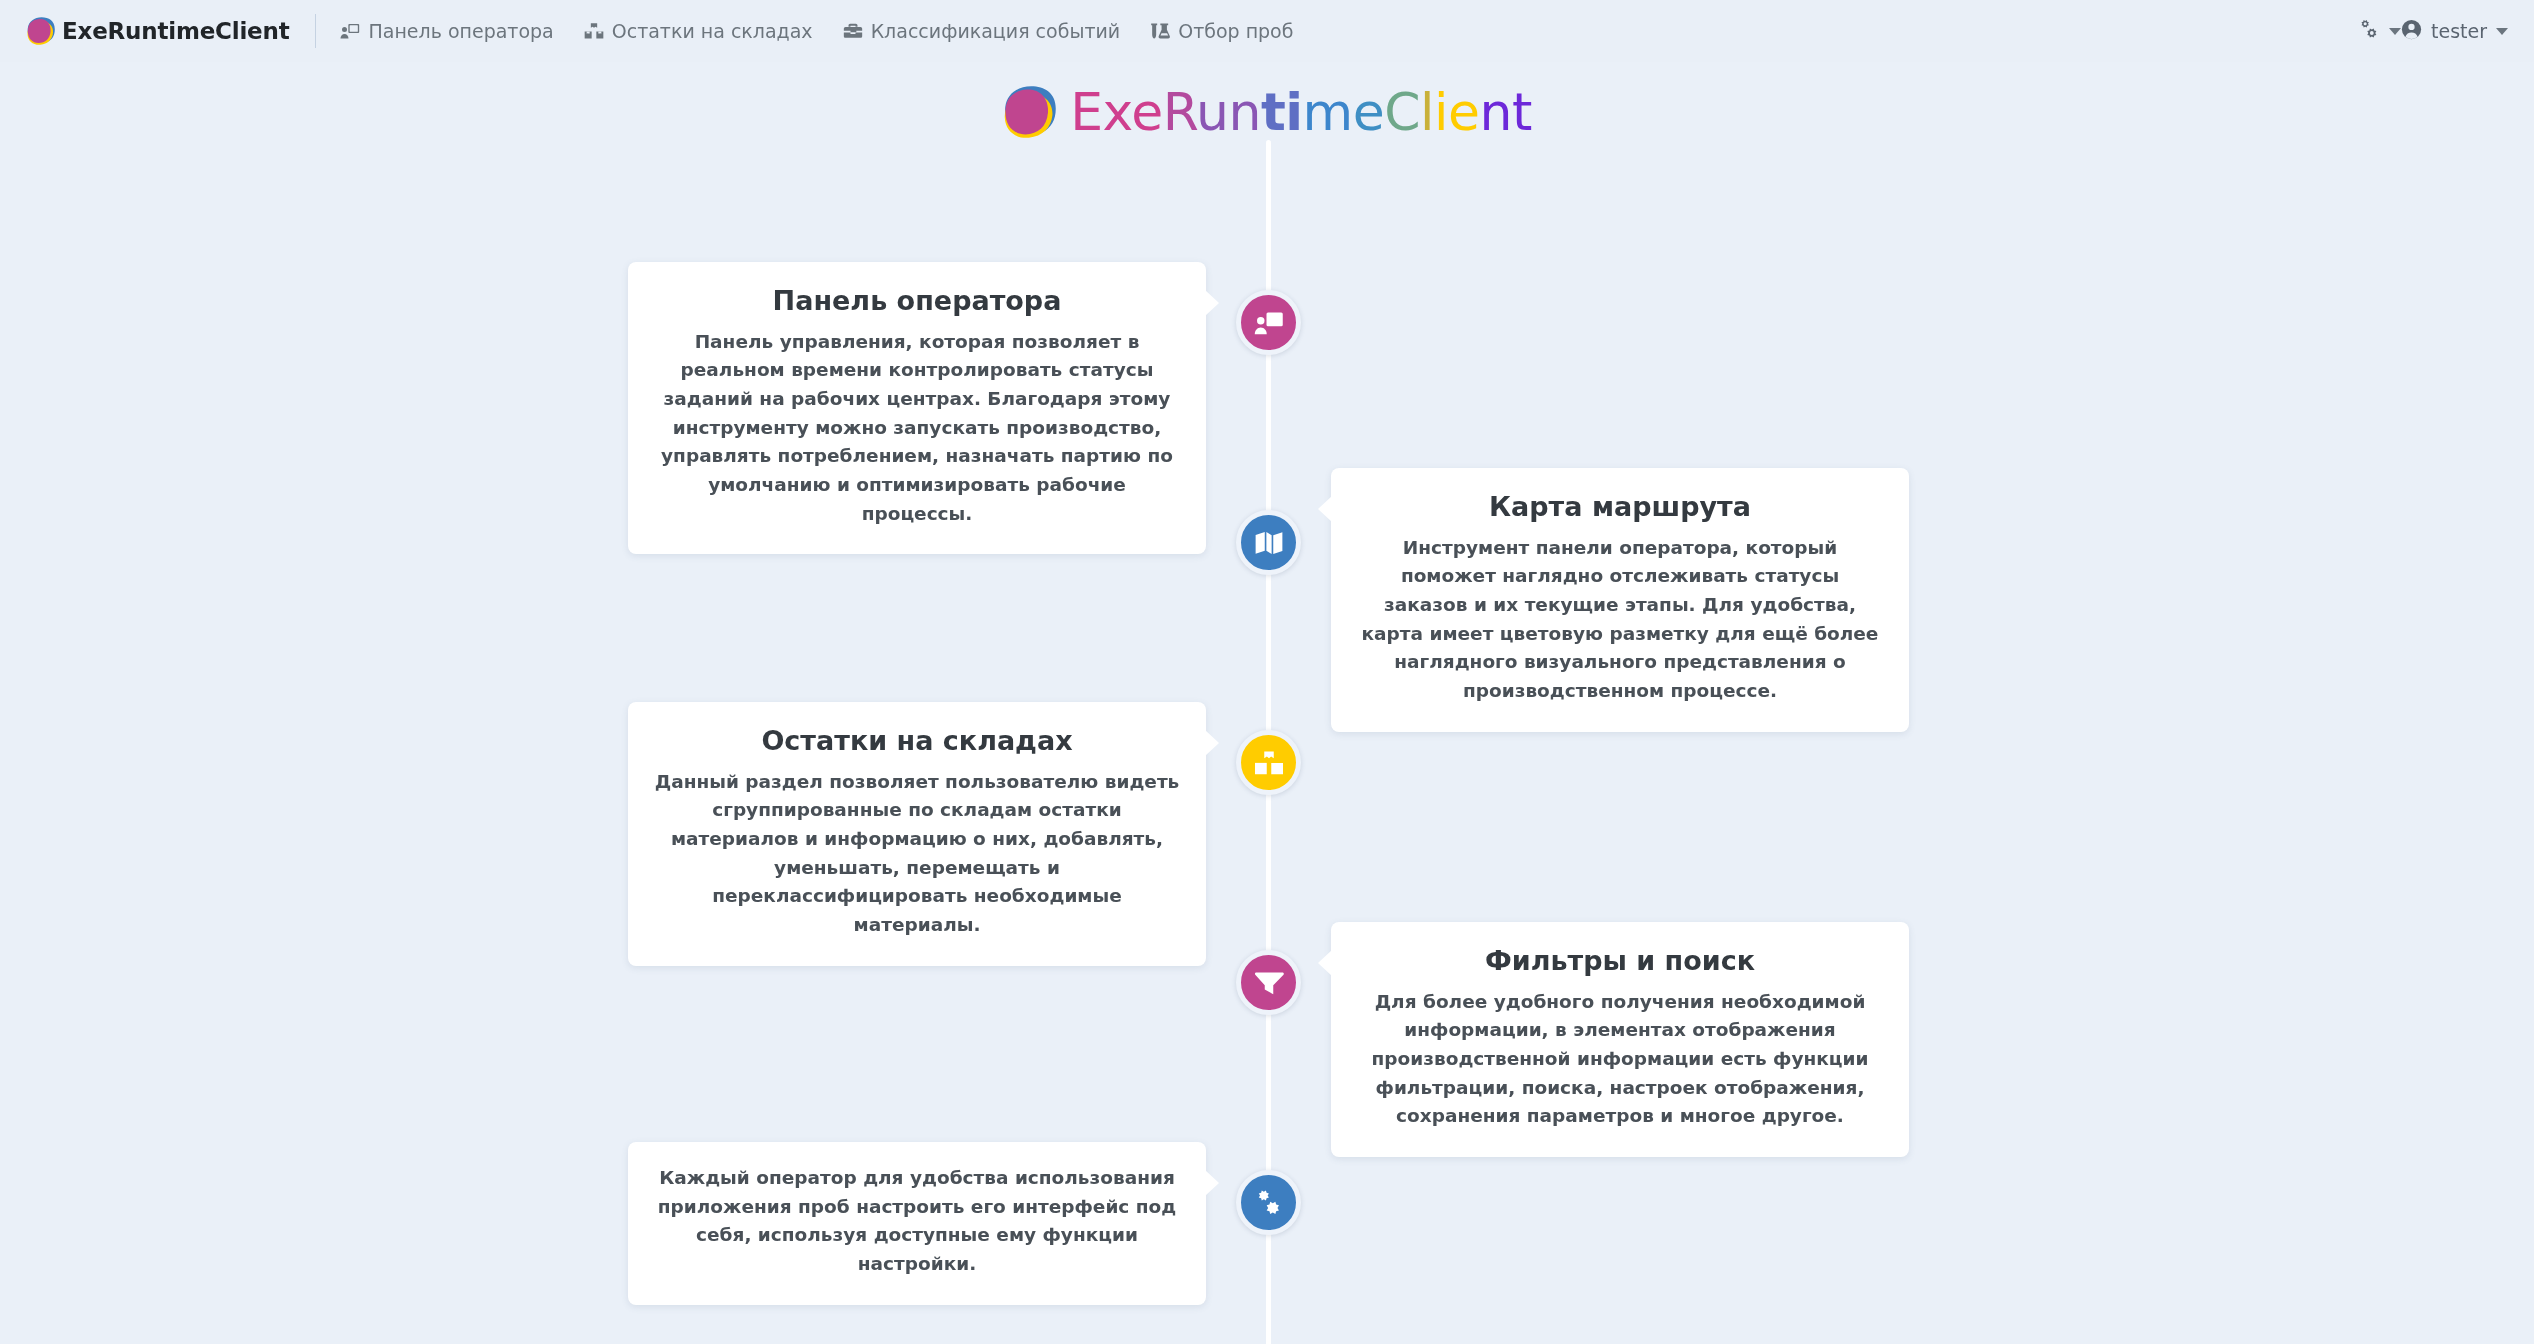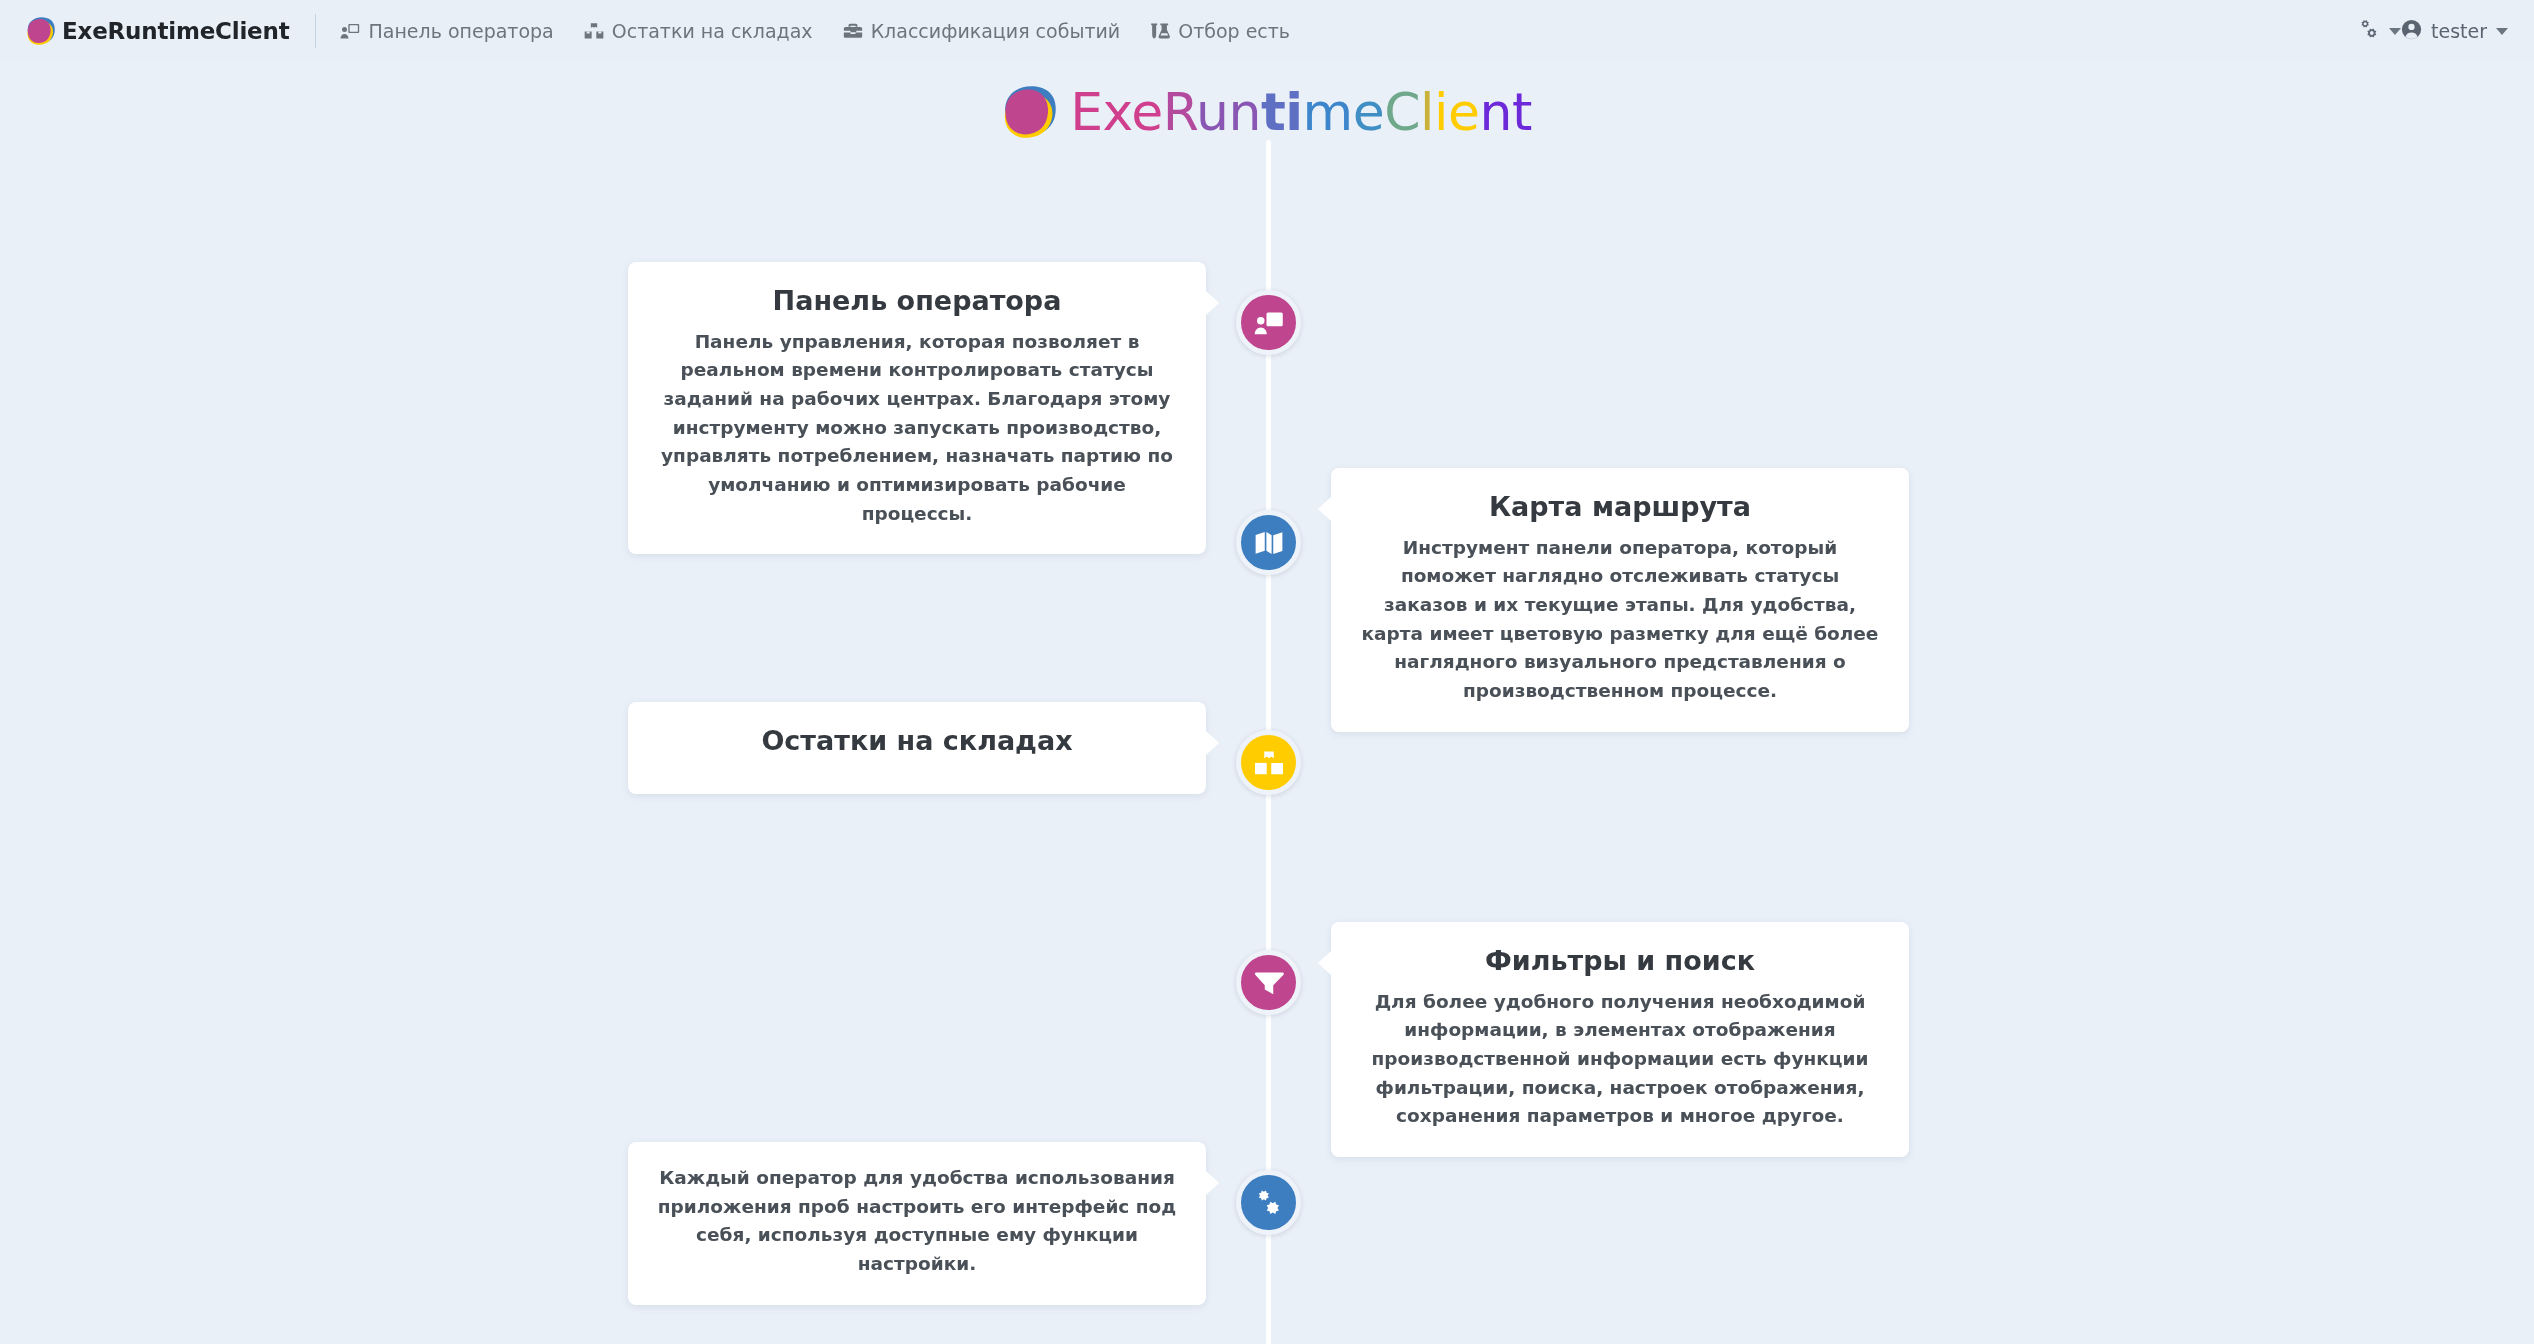--- a/index.html
+++ b/index.html
@@ -272,21 +272,21 @@
 
     <li>
         <a class="nav-link">
       <span class="ico">
         <svg width="20" height="18" viewBox="0 0 24 20" fill="#6c757d" aria-hidden="true">
           <path d="M1.4 1h7.2v2.2H7.4v11.3c0 2.6-1.4 4.4-2.4 4.4S2.6 17.1 2.6 14.5V3.2H1.4z"></path>
           <path d="M12.4 1h9.4v2.1h-1.5v5.4l3.4 7.4c.6 1.4-.3 3-1.8 3h-9.6c-1.5 0-2.4-1.6-1.8-3l3.4-7.4V3.1h-1.5z"></path>
           <path d="M13.9 12.6h6.6l1.3 2.9h-9.2z" fill="#e9eff7"></path>
         </svg>
       </span>
-      <span>Отбор есть</span>
+      <span>Отбор проб</span>
     </a>
       </li>
   </ul>
 
   <div class="nav-right">
     <div class="nav-drop">
       <span>
         <svg width="22" height="20" viewBox="0 0 24 22" fill="#5a6470" aria-hidden="true">
           <path d="M9.5 1.2l.5 1.9 1.9.5-1 1.7 1 1.7-1.9.5-.5 1.9L7.8 8.4 6.1 9.4l-.5-1.9-1.9-.5 1-1.7-1-1.7 1.9-.5.5-1.9 1.7 1z"></path>
           <circle cx="7.8" cy="5.3" r="1.7" fill="#e9eff7"></circle>
@@ -364,20 +364,21 @@
               <path d="M8.2 0.8h7.6v5.4l-2.1-1.4-1.7 1.4-1.7-1.4-2.1 1.4z"></path>
               <path d="M0.8 9.9h9.4V19H0.8z"></path>
               <path d="M3.6 9.9h3.8v3.1l-1-.8-.9.8-.9-.8-1 .8z" fill="#ffd200" fill-opacity="0"></path>
               <path d="M13.8 9.9h9.4V19h-9.4z"></path>
             </svg>
           </span>
         </div>
         <div class="tl-card left" style="top: 562px;">
           <span class="arrow"></span>
           <h3 class="card-title">Остатки на складах</h3>
+          <p class="card-text">Данный раздел позволяет пользователю видеть сгруппированные по складам остатки материалов и информацию о них, добавлять, уменьшать, перемещать и переклассифицировать необходимые материалы.</p>
         </div>
         <div class="tl-dot" style="top: 810px; background: rgb(192, 69, 143);">
           <span>
             <svg width="30" height="26" viewBox="0 0 24 20" fill="#ffffff">
               <path d="M1.2 1.6h21.6c.9 0 1.4 1.1.8 1.8l-8.2 8.3V19l-6.8-3.9v-3.4L1 3.4c-.6-.7-.1-1.8.8-1.8z"></path>
             </svg>
           </span>
         </div>
         <div class="tl-card right" style="top: 782px;">
           <span class="arrow"></span>

